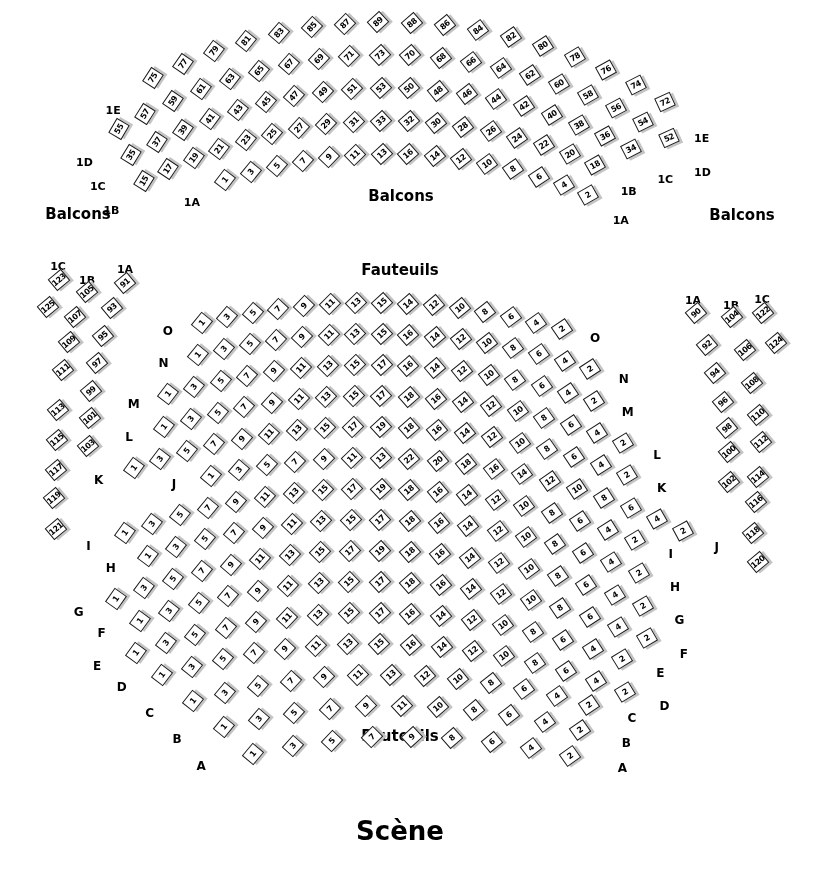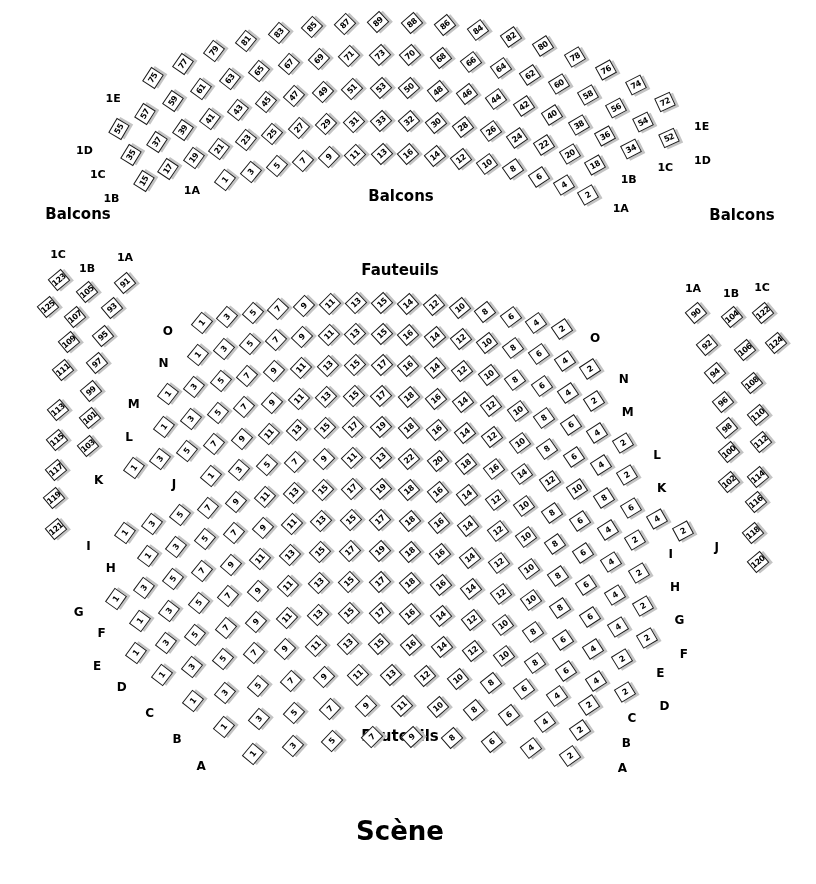--- a/index.html
+++ b/index.html
@@ -22,21 +22,21 @@
   .stage-label{
     position:absolute;transform:translate(-50%,-50%);
     font-weight:bold;font-size:26px;white-space:nowrap;
   }
   .row-label{
     position:absolute;transform:translate(-50%,-50%);
     font-weight:bold;font-size:12px;white-space:nowrap;
   }
   .sec-label{
     position:absolute;transform:translate(-50%,-50%);
-    font-weight:bold;font-size:11px;white-space:nowrap;
+    font-weight:bold;font-size:11px;white-space:nowrap;margin-top:12px;
   }
 </style>
 </head>
 <body>
 
 <div id="canvas">
 
   <div class="big-label" style="left:78px;top:214px;">Balcons</div>
   <div class="big-label" style="left:401px;top:196px;">Balcons</div>
   <div class="big-label" style="left:742px;top:215px;">Balcons</div>

